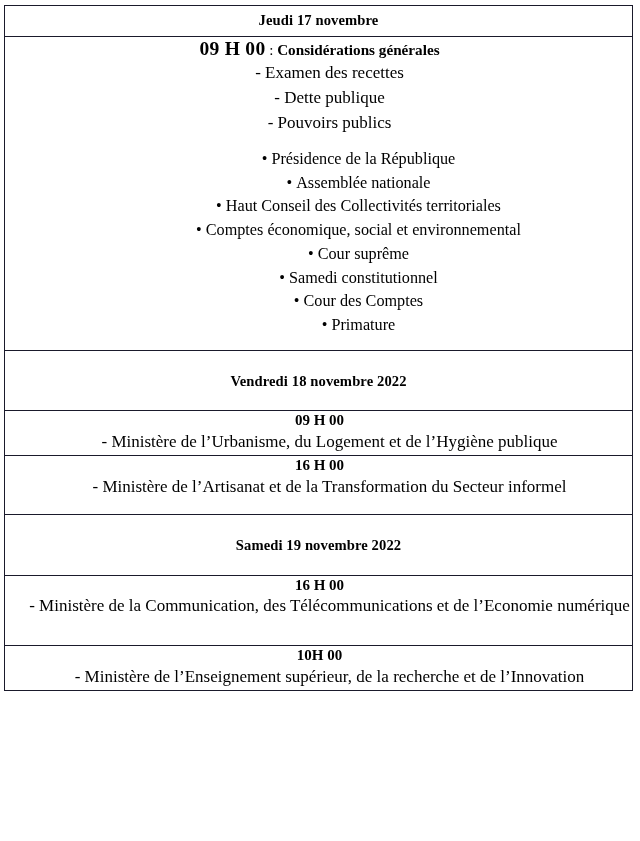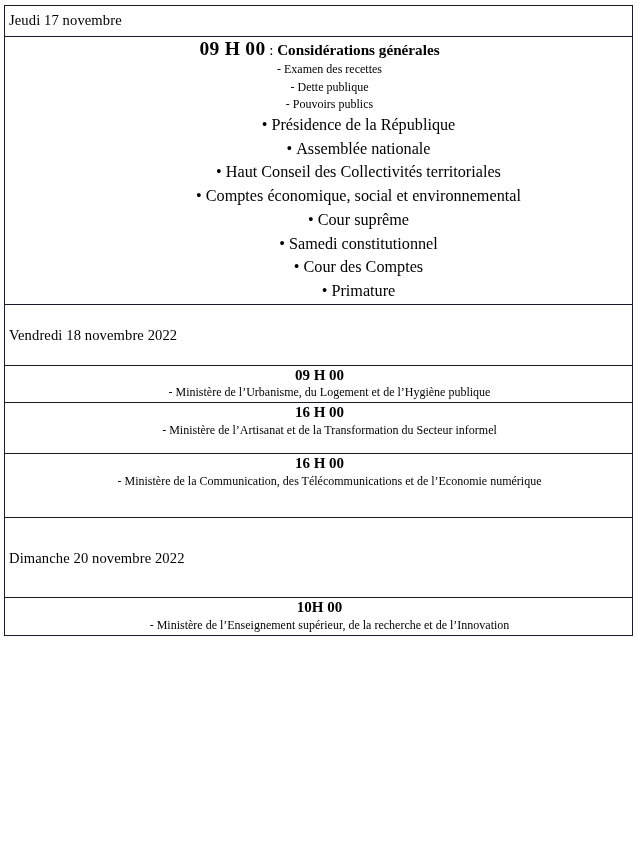--- a/index.html
+++ b/index.html
@@ -35,22 +35,22 @@
   table.agenda td {
     border: 1.6px solid #1a1a2b;
     padding: 0;
     vertical-align: top;
     background: #ffffff;
   }
 
   
   td.day-header {
     background: #b3c2e3;
-    text-align: left;
-    font-weight: normal;
+    text-align: center;
+    font-weight: bold;
     font-size: 14.6px;
     letter-spacing: 0.1px;
   }
   .day-header-inner {
     display: block;
     padding: 6px 4px 7px 4px;
     line-height: 1.15;
   }
   .day-header.tall .day-header-inner {
     padding-top: 22px;
@@ -87,32 +87,32 @@
     font-size: 15.2px;
     font-weight: bold;
   }
 
   ul.dash-list {
     list-style: none;
     margin: 0;
     padding: 0 0 0 22px;
   }
   ul.dash-list > li {
-    font-size: 12px;
+    font-size: 17px;
     line-height: 1.465;
     text-indent: -11px;
     padding-left: 11px;
   }
   ul.dash-list > li > .dash {
     display: inline;
   }
 
   ul.bullet-list {
     list-style: none;
-    margin: 0;
+    margin: 12px;
     padding: 0 0 0 80px;
   }
   ul.bullet-list > li {
     font-size: 16.2px;
     line-height: 1.465;
     text-indent: -10px;
     padding-left: 10px;
   }
 
   .slot-pad-sm { height: 4px; }
@@ -178,39 +178,39 @@
           <div class="time-line">
             <span>16 H 00</span>
           </div>
           <ul class="dash-list">
             <li><span class="dash">-&nbsp;</span><span>Ministère de l’Artisanat et de la Transformation du Secteur informel</span></li>
           </ul>
           <div class="slot-pad-md"></div>
         </td>
       </tr>
 
+      <tr>
+        <td class="day-header tall">
+          <span class="day-header-inner">Samedi 19 novembre 2022</span>
+        </td>
+      </tr>
 
 
       <tr>
         <td class="slot">
           <div class="time-line">
             <span>16 H 00</span>
           </div>
           <ul class="dash-list">
             <li><span class="dash">-&nbsp;</span><span>Ministère de la Communication, des Télécommunications et de l’Economie numérique</span></li>
           </ul>
           <div class="slot-pad-lg"></div>
         </td>
       </tr>
 
-      <tr>
-        <td class="day-header xtall">
-          <span class="day-header-inner">Dimanche 20 novembre 2022</span>
-        </td>
-      </tr>
 
       <tr>
         <td class="slot">
           <div class="time-line">
             <span>10H 00</span>
           </div>
           <ul class="dash-list">
             <li><span class="dash">-&nbsp;</span><span>Ministère de l’Enseignement supérieur, de la recherche et de l’Innovation</span></li>
           </ul>
         </td>

